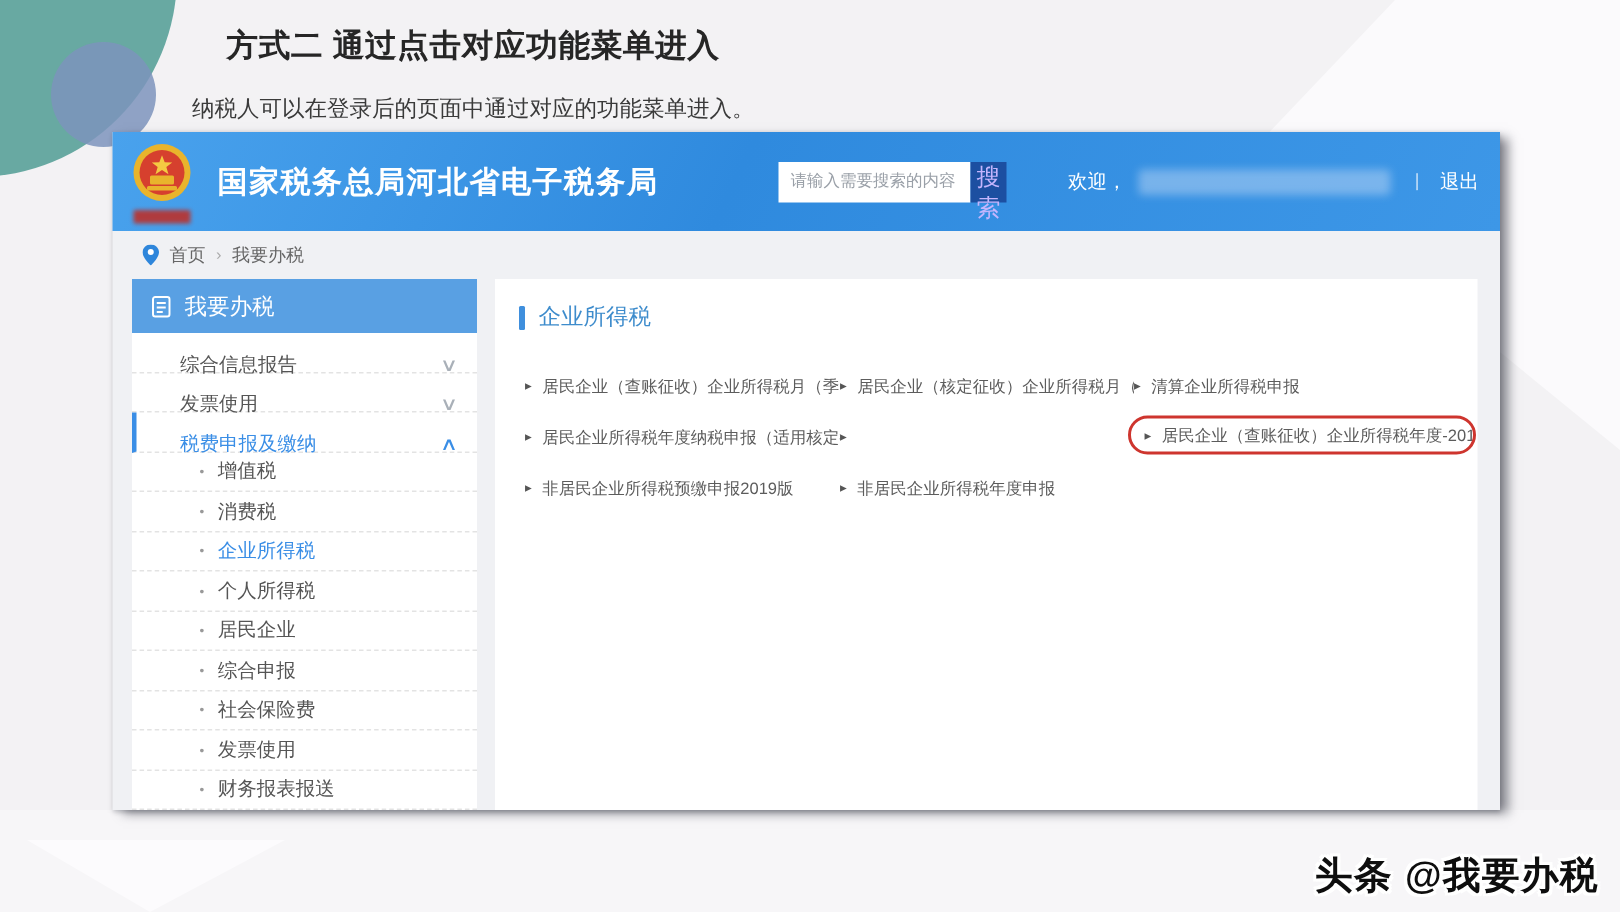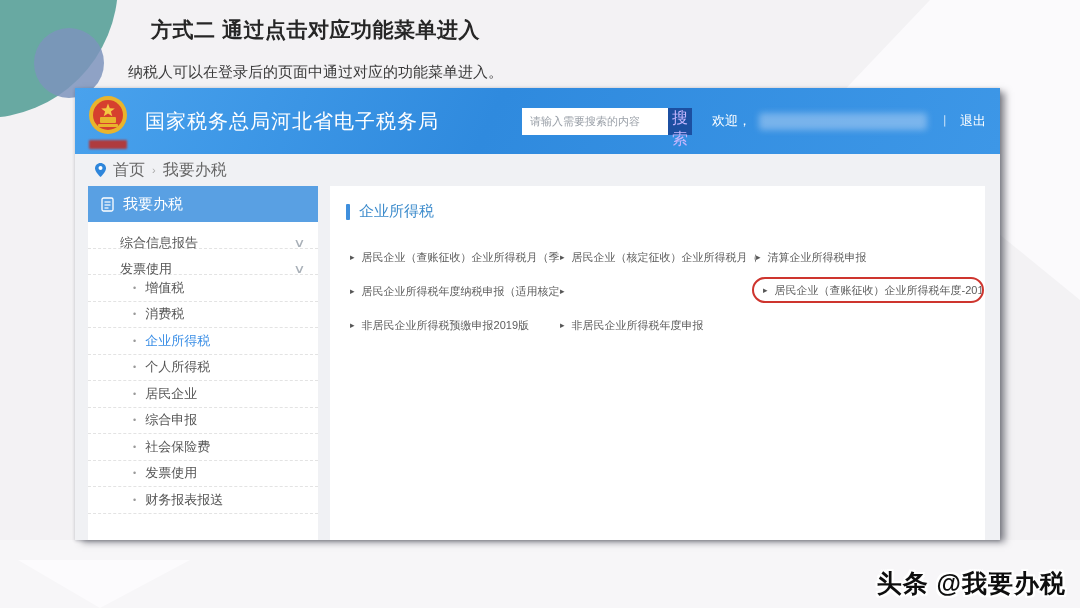--- a/index.html
+++ b/index.html
@@ -28,39 +28,39 @@
   
   .site { position:absolute; left:75px; top:88px; width:925px; height:452px;
     background:#f0f1f4; box-shadow:6px 3px 7px -1px rgba(40,42,55,.55), 0 1px 3px rgba(40,42,55,.25); }
 
   .site-header { height:66px; display:flex; align-items:center; padding:0 14px 0 12px;
     background:linear-gradient(115deg,#49a2ed 0%,#2f8ade 45%,#3d97e7 100%); }
   .logo-wrap { position:relative; width:46px; height:60px; flex:0 0 auto; }
   .logo-wrap svg { position:absolute; left:1px; top:4px; }
   .red-stamp { position:absolute; left:2px; bottom:2px; width:38px; height:9px;
     background:#c22a20; filter:blur(1.3px); opacity:.85; border-radius:1px; }
-  .site-title { color:#fff; font-size:20px; font-weight:normal; letter-spacing:1px; margin-left:12px; }
+  .site-title { color:#fff; font-size:20px; font-weight:bold; letter-spacing:1px; margin-left:12px; }
 
   .search-wrap { display:flex; margin-left:auto; height:27px; }
-  .search-input { width:146px; height:27px; border:none; outline:none; background:#fff;
+  .search-input { width:128px; height:27px; border:none; outline:none; background:#fff;
     font-size:11px; color:#666; padding:0 8px; font-family:inherit; }
   .search-input::placeholder { color:#9aa0a8; }
   .search-btn { width:24px; height:27px; border:none; background:#1c4fa1; color:#c4b5fd;
     font-size:16px; font-family:inherit; cursor:pointer; }
 
-  .welcome-wrap { display:flex; align-items:center; margin-left:20px;text-align:center; }
+  .welcome-wrap { display:flex; align-items:center; margin-left:41px;text-align:center; }
   .welcome-label { color:#fff; font-size:13px; }
   .user-blur { width:168px; height:17px; margin-left:8px; border-radius:3px;
     background:rgba(225,235,250,.38); filter:blur(3px); }
   .welcome-sep { color:rgba(255,255,255,.75); font-size:12px; margin:0 9px 0 12px; }
   .logout { color:#fff; font-size:13px; cursor:pointer; }
 
   .breadcrumb { height:32px; display:flex; align-items:center; padding-left:20px; }
   .pin { margin-right:7px; display:flex; }
-  .crumb { font-size:16px; color:#666;font-family:Liberation Serif, serif; }
+  .crumb { font-size:12px; color:#666;font-family:Liberation Serif, serif; }
   .crumb-sep { font-size:11px; color:#aaa; margin:0 7px; }
 
   .site-body { display:flex; height:354px; padding-left:13px; }
 
   
   .sidebar { width:230px; background:#fff; overflow:hidden; flex:0 0 auto; }
   .sidebar-header { height:36px; background:#59a0e3; color:#fff; font-size:15px;
     display:flex; align-items:center; padding-left:12px; }
   .sidebar-header svg { margin-right:8px; }
   .side-row { height:26.5px; display:flex; align-items:center;
@@ -161,20 +161,24 @@
       </div>
 
       <div class="side-row side-group">
         <span>综合信息报告</span>
         <span class="chev">∨</span>
       </div>
       <div class="side-row side-group">
         <span>发票使用</span>
         <span class="chev">∨</span>
       </div>
+      <div class="side-row side-group expanded">
+        <span>税费申报及缴纳</span>
+        <span class="chev">∧</span>
+      </div>
 
       <div class="side-row side-item">
         <span class="bullet">•</span>
         <span>增值税</span>
       </div>
       <div class="side-row side-item">
         <span class="bullet">•</span>
         <span>消费税</span>
       </div>
       <div class="side-row side-item active">

